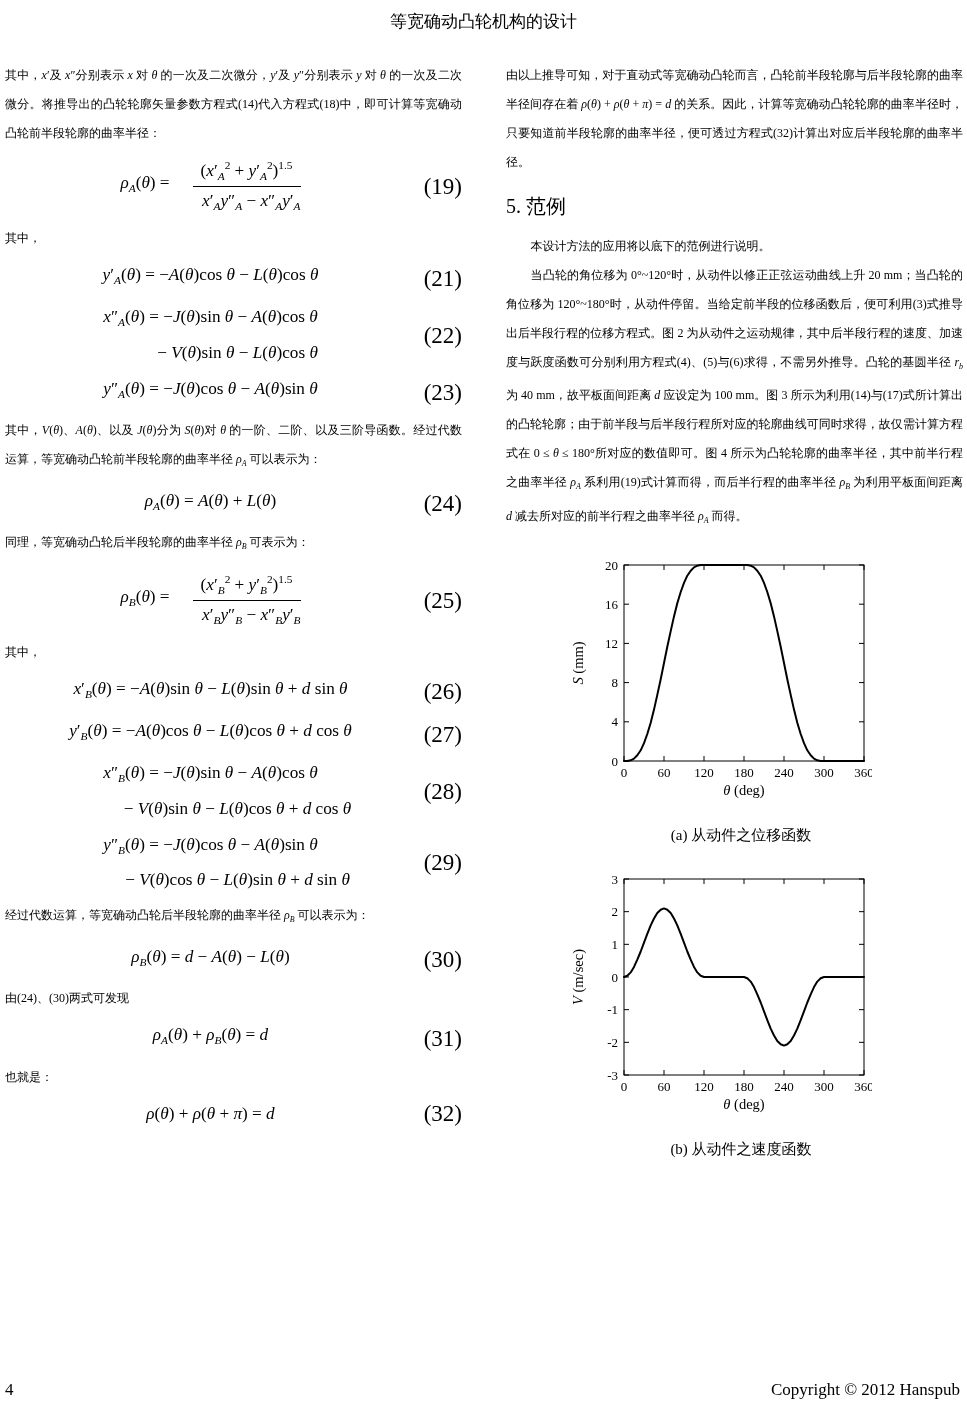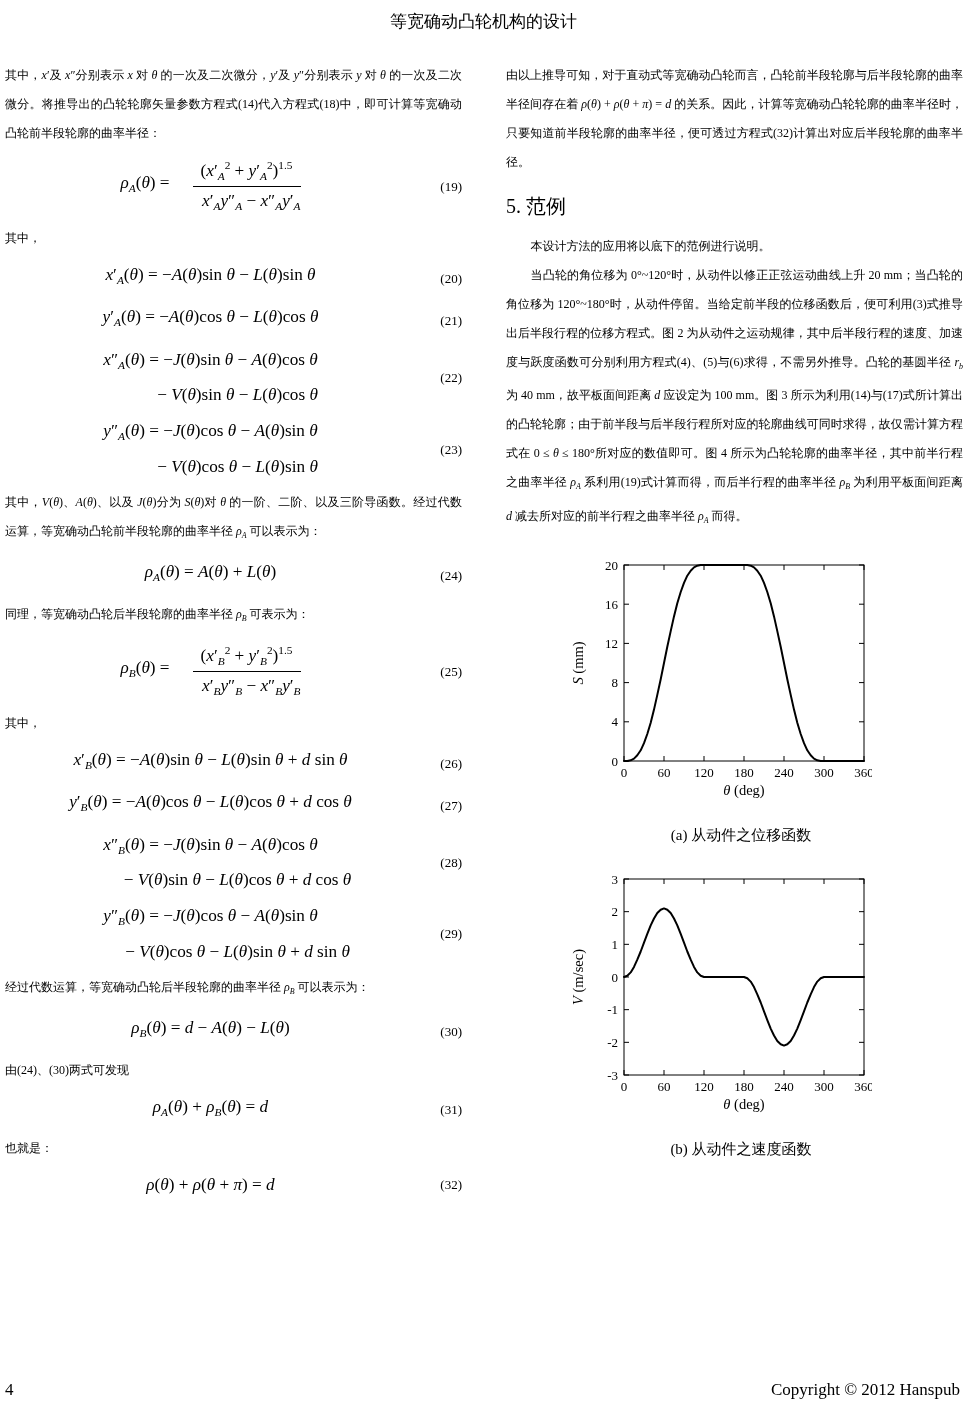--- a/index.html
+++ b/index.html
@@ -9,21 +9,21 @@
   .header{text-align:center;font-size:17px}
   .columns{display:flex;gap:44px;margin-top:28px}
   .col{width:457px;flex:0 0 auto}
   .body{font-size:12px;line-height:29px;text-align:justify;margin:0}
   .indent{text-indent:2.05em}
   i{font-style:italic}
   sub,sup{font-size:66%}
   .section-heading{font-size:20px;font-weight:normal;margin:16px 0 12px}
   .eq-row{position:relative;margin:7px 0;padding-right:46px;text-align:center;font-size:17.2px;line-height:29px}
   .frac-row{margin:10px 0}
-  .eq-no{position:absolute;right:0;top:50%;transform:translateY(-50%);font-size:13px}
+  .eq-no{position:absolute;right:0;top:50%;transform:translateY(-50%);font-size:23px}
   .eq-main{display:inline}
   .frac-row .eq-main{display:inline-flex;align-items:center;gap:23px}
   .frac{display:inline-flex;flex-direction:column;align-items:flex-end;line-height:1.25}
   .frac .num{border-bottom:1.2px solid #000;padding:0 8px 3px}
   .frac .den{padding-top:3px}
   .eq-stack{display:inline-flex;flex-direction:column;align-items:center;text-align:left}
   .eq-l2{padding-left:54px}
   figure{margin:0}
   .chart-fig{margin:22px 0 0 64px;width:302px}
   .chart-fig + .chart-fig{margin-top:26px}
@@ -49,42 +49,37 @@
           <span class="frac">
             <span class="num">(<i>x</i>′<sub><i>A</i></sub><sup>2</sup> + <i>y</i>′<sub><i>A</i></sub><sup>2</sup>)<sup>1.5</sup></span>
             <span class="den"><i>x</i>′<sub><i>A</i></sub><i>y</i>″<sub><i>A</i></sub> − <i>x</i>″<sub><i>A</i></sub><i>y</i>′<sub><i>A</i></sub></span>
           </span>
         </span>
         <span class="eq-no">(19)</span>
       </div>
 
       <p class="body">其中，</p>
 
-      <div class="eq-row">
-        <span class="eq-main"><i>x</i>′<sub><i>A</i></sub>(<i>θ</i>) = −<i>A</i>(<i>θ</i>)sin <i>θ</i> − <i>L</i>(<i>θ</i>)sin <i>θ</i></span>
-        <span class="eq-no">(20)</span>
-      </div>
 
       <div class="eq-row">
         <span class="eq-main"><i>y</i>′<sub><i>A</i></sub>(<i>θ</i>) = −<i>A</i>(<i>θ</i>)cos <i>θ</i> − <i>L</i>(<i>θ</i>)cos <i>θ</i></span>
         <span class="eq-no">(21)</span>
       </div>
 
       <div class="eq-row">
         <span class="eq-main eq-stack">
           <span><i>x</i>″<sub><i>A</i></sub>(<i>θ</i>) = −<i>J</i>(<i>θ</i>)sin <i>θ</i> − <i>A</i>(<i>θ</i>)cos <i>θ</i></span>
           <span class="eq-l2">− <i>V</i>(<i>θ</i>)sin <i>θ</i> − <i>L</i>(<i>θ</i>)cos <i>θ</i></span>
         </span>
         <span class="eq-no">(22)</span>
       </div>
 
       <div class="eq-row">
         <span class="eq-main eq-stack">
           <span><i>y</i>″<sub><i>A</i></sub>(<i>θ</i>) = −<i>J</i>(<i>θ</i>)cos <i>θ</i> − <i>A</i>(<i>θ</i>)sin <i>θ</i></span>
-          <span class="eq-l2">− <i>V</i>(<i>θ</i>)cos <i>θ</i> − <i>L</i>(<i>θ</i>)sin <i>θ</i></span>
         </span>
         <span class="eq-no">(23)</span>
       </div>
 
       <p class="body">其中，<i>V</i>(<i>θ</i>)、<i>A</i>(<i>θ</i>)、以及 <i>J</i>(<i>θ</i>)分为 <i>S</i>(<i>θ</i>)对 <i>θ</i> 的一阶、二阶、以及三阶导函数。经过代数运算，等宽确动凸轮前半段轮廓的曲率半径 <i>ρ</i><sub><i>A</i></sub> 可以表示为：</p>
 
       <div class="eq-row">
         <span class="eq-main"><i>ρ</i><sub><i>A</i></sub>(<i>θ</i>) = <i>A</i>(<i>θ</i>) + <i>L</i>(<i>θ</i>)</span>
         <span class="eq-no">(24)</span>
       </div>

